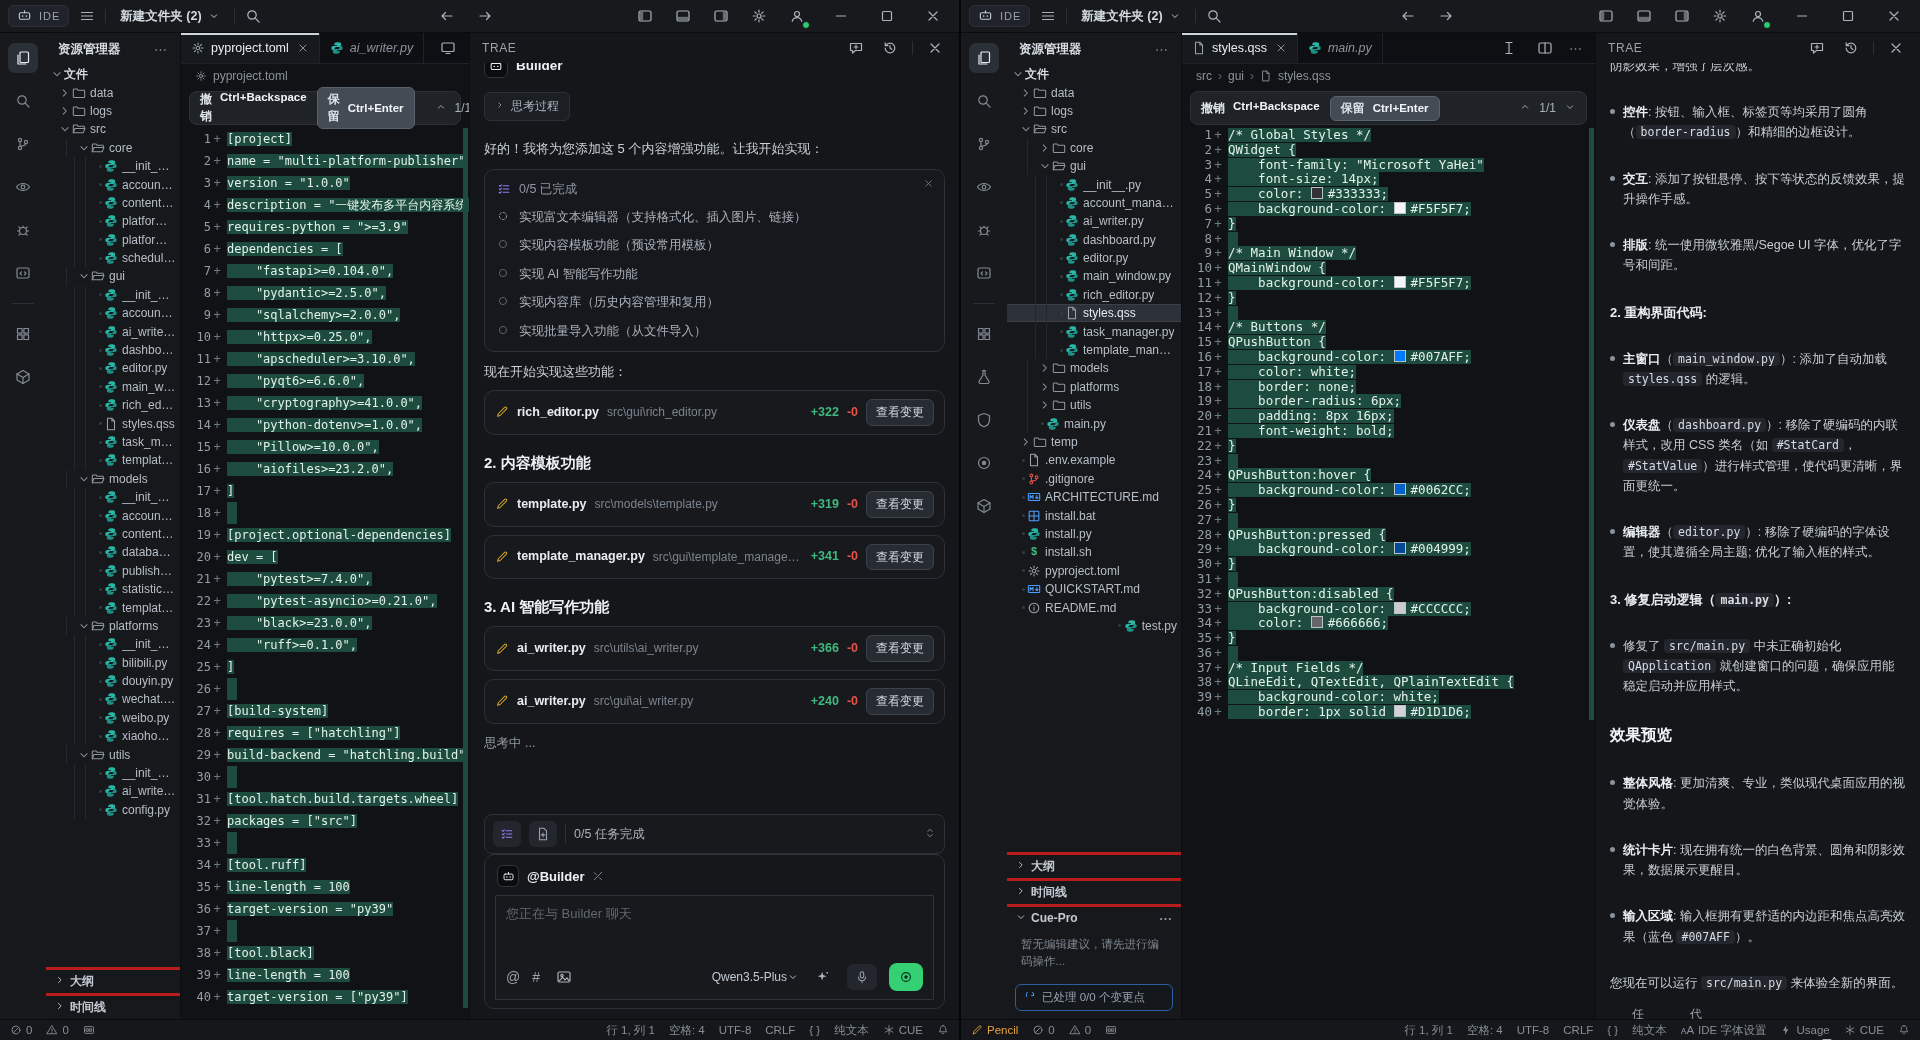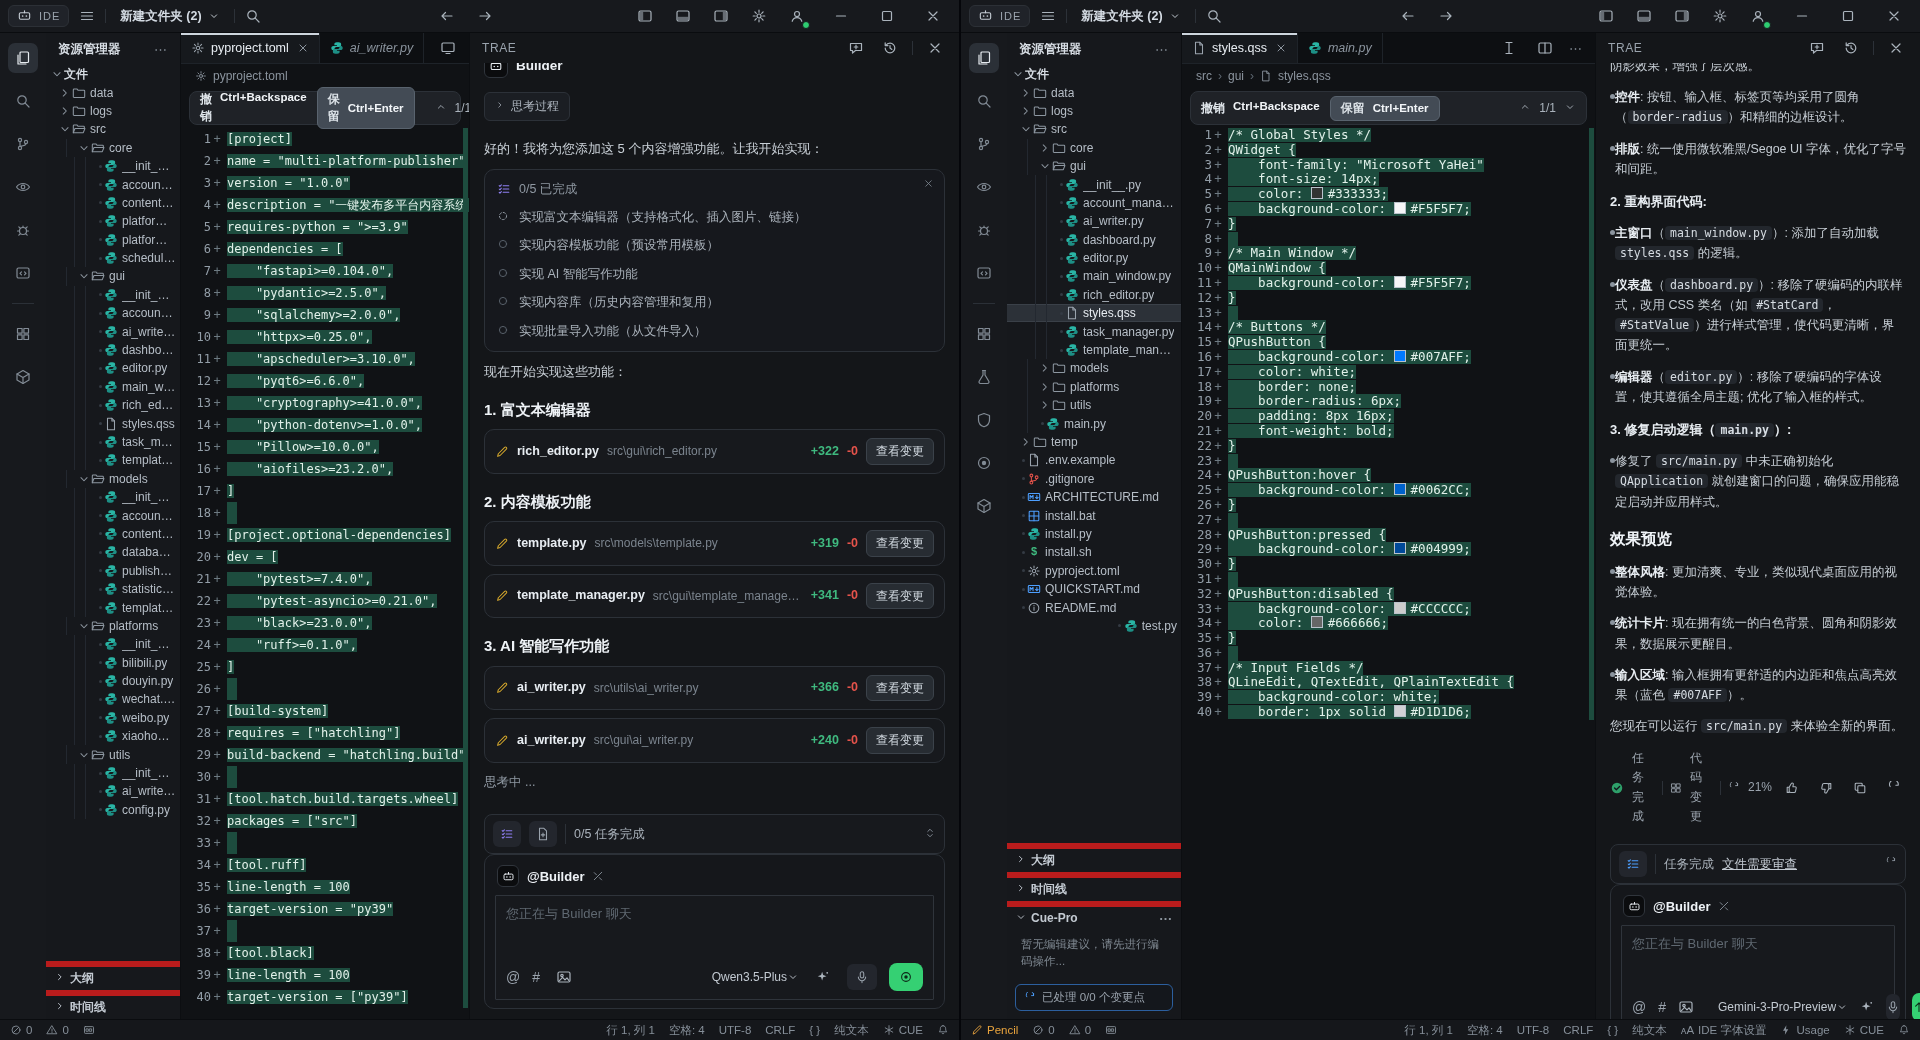--- a/index.html
+++ b/index.html
@@ -40,21 +40,21 @@
 .trow{height:18.4px;display:flex;align-items:center;white-space:nowrap;overflow:hidden;padding-right:4px}
 .trow.sel{background:#2c3138;box-shadow:inset 0 1px 0 #3a4048,inset 0 -1px 0 #3a4048;color:#e8edf2}
 .trow .guide{display:inline-block;width:10px;height:100%;border-left:1px solid #232830;flex-shrink:0}
 .trow .chev{width:14px;color:#8b949e;display:inline-flex;flex-shrink:0}
 .trow .fdot{width:8px;display:inline-flex;justify-content:center;flex-shrink:0}
 .trow .fdot i{width:3px;height:3px;border-radius:50%;background:#343b44}
 .trow .ti{margin:0 4px 0 0}
 .trow .lbl{overflow:hidden;text-overflow:ellipsis}
 .trow.b .lbl{font-weight:700;color:#d5dbe2}
 .sb-bot{flex-shrink:0}
-.sb-sec{height:23px;border-top:6px solid #b91c1c;display:flex;align-items:center;gap:4px;padding:0 8px;font-size:12px;font-weight:700;color:#c3cad2}
+.sb-sec{height:23px;border-top:3px solid #b91c1c;display:flex;align-items:center;gap:4px;padding:0 8px;font-size:12px;font-weight:700;color:#c3cad2}
 .cue-head{justify-content:space-between}
 .cue-body{font-size:11.5px;color:#7d868f;padding:6px 14px 10px;line-height:1.5;font-weight:400}
 .cue-foot{margin:4px 8px 8px;border:1px solid #2c5f9e;border-radius:6px;display:flex;align-items:center;gap:6px;padding:5px 8px;font-size:11.5px;color:#9aa3ad;background:#14171c}
 .cue-foot .ic{color:#4d9fff}
 
 .ed{flex:1;display:flex;flex-direction:column;min-width:0;background:#101215}
 .tabs{height:30px;background:#0d0f12;display:flex;border-bottom:1px solid #1e2329;flex-shrink:0}
 .tab{display:flex;align-items:center;gap:6px;padding:0 10px;font-size:12.5px;color:#8b949e;border-right:1px solid #1e2329}
 .tab.active{background:#16191d;color:#e8edf2;box-shadow:inset 0 2px 0 #cdd5dd}
 .tab.preview .tl{font-style:italic}
@@ -103,21 +103,21 @@
 .fchip .ic{color:#d4a72c}
 .fname{font-weight:700;color:#e8edf2;white-space:nowrap}
 .fpath{color:#7b848e;overflow:hidden;text-overflow:ellipsis;white-space:nowrap;flex:1;font-size:12px}
 .fadd{color:#3fb97f;font-weight:700;white-space:nowrap}
 .fdel{color:#e5534b;font-weight:700;white-space:nowrap}
 .fbtn{background:#272c32;border:1px solid #3b424a;border-radius:6px;padding:3px 9px;color:#d3dae1;font-size:12px;white-space:nowrap}
 .muted{color:#8f98a2;font-size:12.5px;margin:10px 0}
 .clipline{height:13px;overflow:hidden;color:#c6cdd4}
 .clipline span{display:block;margin-top:-7px}
 .blts{margin:6px 0;padding:0}
-.blt{display:flex;margin:11px 0}
+.blt{display:flex;gap:8px;margin:26px 0}
 .blt .bdot{width:5px;height:5px;border-radius:50%;background:#8b949e;flex-shrink:0;margin-top:7px}
 .bold{font-weight:700;color:#e8edf2}
 .codechip{background:#23272d;border-radius:4px;padding:0 5px;font-family:"DejaVu Sans Mono","Liberation Mono",monospace;font-size:11.5px;color:#d7dde3;white-space:nowrap}
 .hnum{font-weight:700;color:#e8edf2;margin:12px 0 4px;font-size:13px}
 .hbig{font-weight:700;color:#f0f4f8;margin:14px 0 6px;font-size:15.5px}
 .resrow{display:flex;align-items:center;gap:8px;font-size:12px;color:#9aa3ad;margin:12px 0}
 .resrow .vd{width:1px;height:14px;background:#2c3138}
 .resrow .ric{display:flex;gap:10px;margin-left:auto;color:#8b949e}
 .tr-foot{padding:6px 14px 10px;flex-shrink:0}
 .pbar{border:1px solid #2c3138;background:#17191d;border-radius:8px;height:38px;display:flex;align-items:center;gap:8px;padding:0 8px;font-size:12.5px;color:#aab2bb}
@@ -1152,21 +1152,20 @@
               <div class="titem">
                 <span class="ic ic12">
                   <svg viewBox="0 0 16 16" fill="none" stroke="currentColor" stroke-width="1.2" stroke-linecap="round" stroke-linejoin="round">
                     <circle cx="8" cy="8" r="4.8"></circle>
                   </svg>
                 </span>
                 <span>实现批量导入功能（从文件导入）</span>
               </div>
             </div>
             <div class="msg-p">现在开始实现这些功能：</div>
-            <span class="h3" style="display: block;">1. 富文本编辑器</span>
             <div class="fchip">
               <span class="ic ic14">
                 <svg viewBox="0 0 16 16" fill="none" stroke="currentColor" stroke-width="1.2" stroke-linecap="round" stroke-linejoin="round">
                   <path d="M3 13l.8-3L11 2.8a1.4 1.4 0 012 2L5.8 12z"></path>
                 </svg>
               </span>
               <span class="fname">rich_editor.py</span>
               <span class="fpath">src\gui\rich_editor.py</span>
               <span class="fadd">+322</span>
               <span class="fdel">-0</span>
@@ -2199,20 +2198,24 @@
             <div class="clipline">
               <span>阴影效果，增强了层次感。</span>
             </div>
             <div class="blts">
               <div class="blt">
                 <span class="bdot"></span>
                 <span><span class="bold">控件</span>: 按钮、输入框、标签页等均采用了圆角（<span class="codechip">border-radius</span>）和精细的边框设计。</span>
               </div>
               <div class="blt">
                 <span class="bdot"></span>
+                <span><span class="bold">交互</span>: 添加了按钮悬停、按下等状态的反馈效果，提升操作手感。</span>
+              </div>
+              <div class="blt">
+                <span class="bdot"></span>
                 <span><span class="bold">排版</span>: 统一使用微软雅黑/Segoe UI 字体，优化了字号和间距。</span>
               </div>
             </div>
             <div class="hnum">2. 重构界面代码:</div>
             <div class="blts">
               <div class="blt">
                 <span class="bdot"></span>
                 <span><span class="bold">主窗口</span>（<span class="codechip">main_window.py</span>）: 添加了自动加载 <span class="codechip">styles.qss</span> 的逻辑。</span>
               </div>
               <div class="blt">

